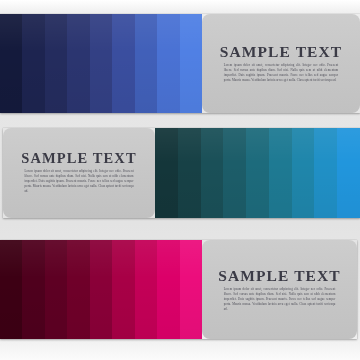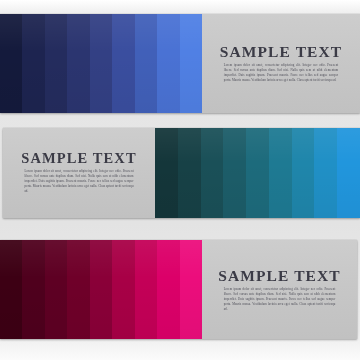--- a/index.html
+++ b/index.html
@@ -41,20 +41,21 @@
     height: 100%;
     flex: 0 0 auto;
   }
 
   .panel {
     position: relative;
     height: 100%;
     flex: 1 1 auto;
     background: #c6c6c6;
     background: linear-gradient(180deg, #cdcdcd 0%, #c7c7c7 45%, #c1c1c1 100%);
+    border-radius: 8px;
   }
 
   .panel-inner {
     position: absolute;
     left: 0; right: 0;
     top: 50%;
     transform: translateY(-50%);
     padding: 0 14px;
     box-sizing: border-box;
     text-align: center;

